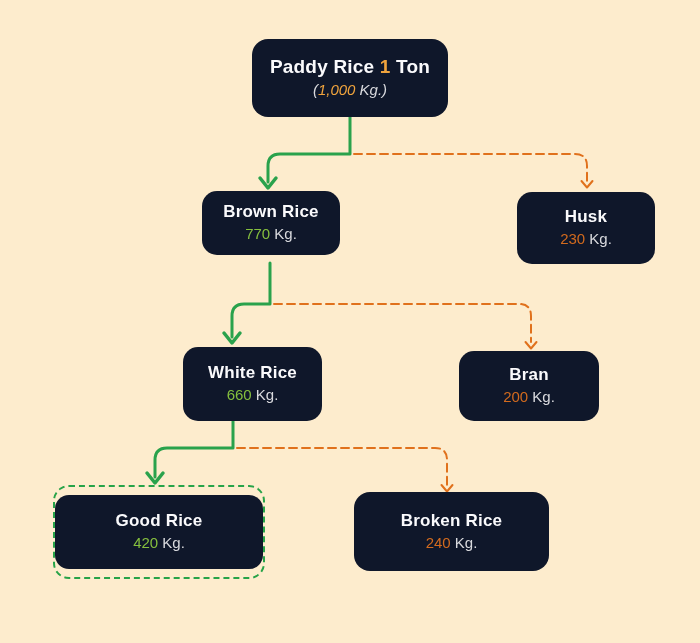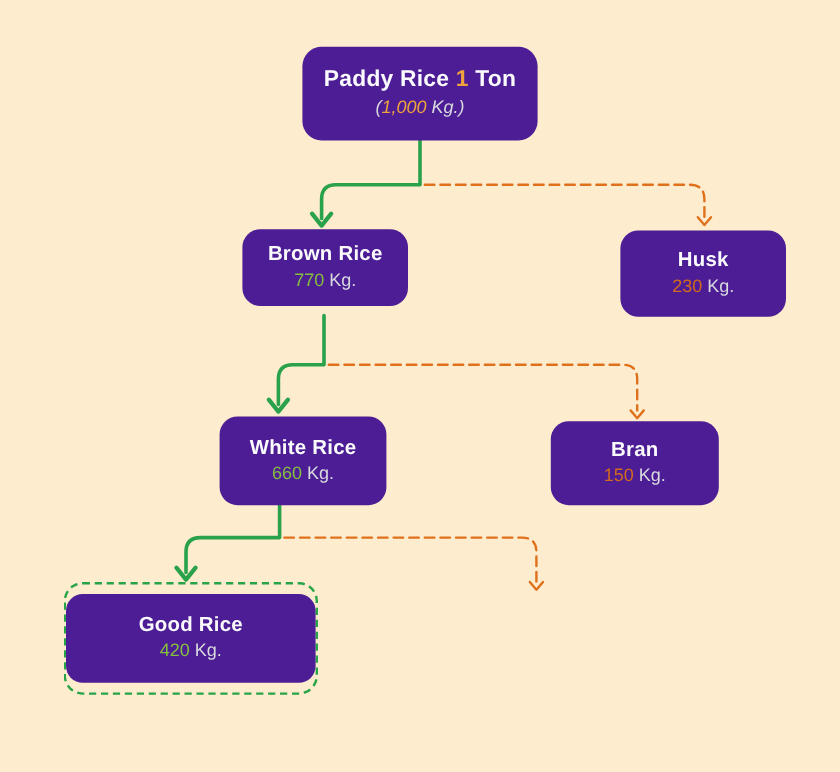--- a/index.html
+++ b/index.html
@@ -6,21 +6,21 @@
   .stage {
     position: relative;
     width: 700px;
     height: 643px;
     background: #fdeccd;
     font-family: "Liberation Sans", sans-serif;
     overflow: hidden;
   }
   .node {
     position: absolute;
-    background: #4c1d95;
+    background: #0f172a;
     border-radius: 15px;
     display: flex;
     flex-direction: column;
     align-items: center;
     justify-content: center;
     gap: 4px;
     text-align: center;
     box-sizing: border-box;
   }
   .node-title {
@@ -126,24 +126,28 @@
     <div class="node-sub"><span class="val-orange">230</span><span> Kg.</span></div>
   </div>
 
   <div class="node node-white">
     <div class="node-title">White Rice</div>
     <div class="node-sub"><span class="val-lime">660</span><span> Kg.</span></div>
   </div>
 
   <div class="node node-bran">
     <div class="node-title">Bran</div>
-    <div class="node-sub"><span class="val-orange">150</span><span> Kg.</span></div>
+    <div class="node-sub"><span class="val-orange">200</span><span> Kg.</span></div>
   </div>
 
   <div class="good-wrap">
     <div class="node node-good">
       <div class="node-title">Good Rice</div>
       <div class="node-sub"><span class="val-lime">420</span><span> Kg.</span></div>
     </div>
   </div>
 
+  <div class="node node-broken">
+    <div class="node-title">Broken Rice</div>
+    <div class="node-sub"><span class="val-orange">240</span><span> Kg.</span></div>
+  </div>
 
 </div>
 
 </body></html>

